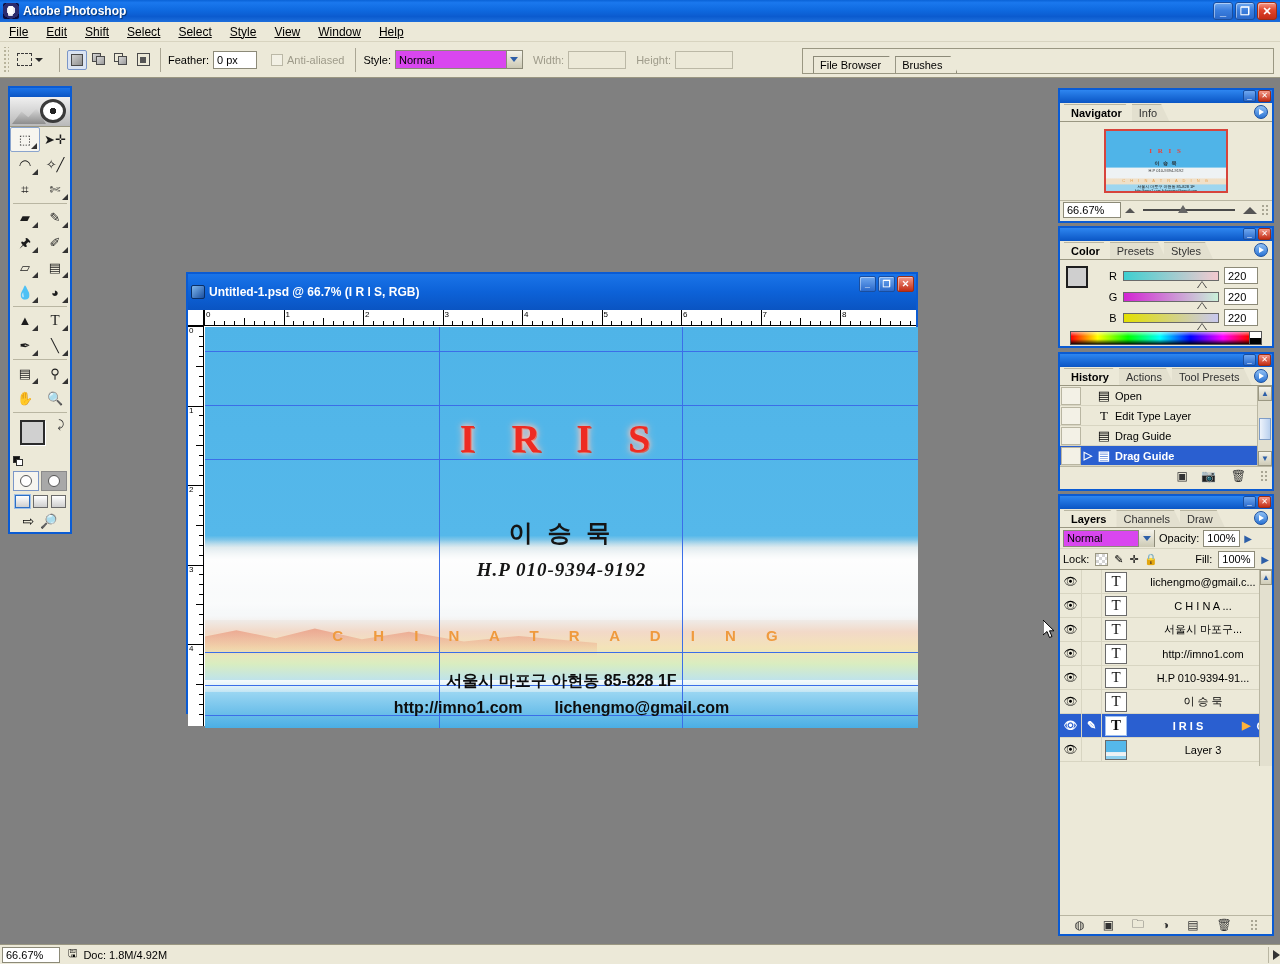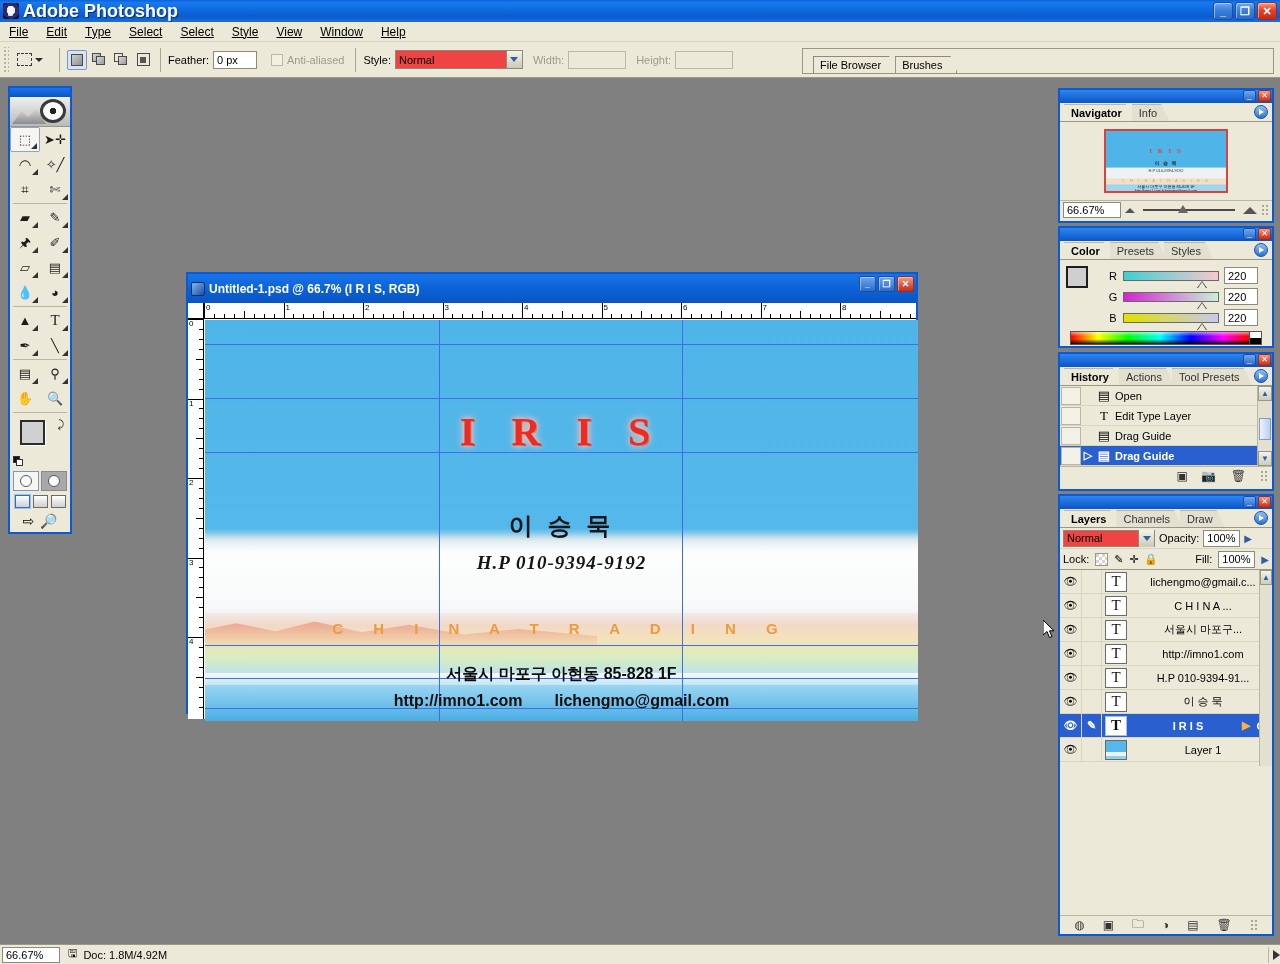--- a/index.html
+++ b/index.html
@@ -22,21 +22,21 @@
   .titlebar .ps-icon {
     width: 16px; height: 16px; margin-left: 3px; margin-right: 4px;
     background: radial-gradient(circle at 50% 45%, #e9e9f2 0 35%, #2b2b6e 38% 70%, #0c0c3c 72% 100%);
     border-radius: 2px; position: relative; flex: 0 0 auto;
   }
   .titlebar .ps-icon:after {
     content: ""; position: absolute; left: 5px; top: 3px; width: 5px; height: 10px;
     background: #fff; border-radius: 1px; opacity: .85;
   }
   .titlebar .title {
-    color: #fff; font-size: 18px; font-weight: bold;
+    color: #fff; font-size: 12px; font-weight: bold;
     text-shadow: 1px 1px 1px rgba(0,0,0,.5);
     white-space: nowrap;
   }
   .win-btns { position: absolute; right: 3px; top: 2px; display: flex; gap: 2px; }
   .win-btn {
     width: 20px; height: 18px; border-radius: 3px;
     border: 1px solid #1a4e9e;
     display: flex; align-items: center; justify-content: center;
     font-size: 11px; color: #fff; font-weight: bold; line-height: 1;
     background: linear-gradient(to bottom, #6fa8f0, #3b7fdf 45%, #2a69cb);
@@ -105,21 +105,21 @@
   .txtfield {
     height: 18px; border: 1px solid #8c8a78; background: #fff;
     font-size: 11px; padding: 1px 3px; display: flex; align-items: center;
     color: #000;
   }
   .txtfield.dim { background: #ece9d8; border-color: #bbb8a6; }
   .chk {
     width: 12px; height: 12px; border: 1px solid #bbb8a6; background: #f2f0e4; margin-right: 4px;
   }
   .combo {
-    height: 19px; border: 1px solid #8c8a78; background: #ef4444; display: flex;
+    height: 19px; border: 1px solid #8c8a78; background: #d946ef; display: flex;
     align-items: center; justify-content: space-between; font-size: 11px; padding-left: 3px;
     color:#000;
   }
   .combo .dd {
     width: 16px; height: 17px; background: linear-gradient(to bottom,#f4f3ea,#ccc9b4);
     border-left: 1px solid #8c8a78; display: flex; align-items: center; justify-content: center;
   }
   .caret { width: 0; height: 0; border-left: 4px solid transparent; border-right: 4px solid transparent; border-top: 5px solid #2d5fa8; }
 
   
@@ -198,21 +198,21 @@
   .tb-screen.on { border-color: #2d6fc4; box-shadow: 0 0 0 1px #9fc0e8; }
   .tb-jump { display: flex; justify-content: center; gap: 6px; margin-top: 5px; }
   .tb-jump span { font-size: 14px; }
 
   
   .docwin {
     position: absolute; left: 186px; top: 272px; width: 732px; height: 442px;
     border: 2px solid #0a5bd3; background: #ece9d8;
   }
   .doc-title {
-    height: 29px; background: linear-gradient(to bottom,#1a74e8,#0d62d8 50%,#0a54c2);
+    height: 36px; background: linear-gradient(to bottom,#1a74e8,#0d62d8 50%,#0a54c2);
     display: flex; align-items: center; color: #fff;
     font-size: 12px; font-weight: bold; position: relative;
   }
   .doc-title .dicon {
     width: 14px; height: 14px; margin: 0 4px 0 3px;
     background: linear-gradient(135deg,#7fb7ee,#1a4e9e); border: 1px solid #0a2f66; border-radius: 2px;
   }
   .doc-btns { position: absolute; right: 2px; top: 2px; display: flex; gap: 2px; }
   .doc-btn {
     width: 17px; height: 16px; border-radius: 2px; border: 1px solid #1a4e9e;
@@ -444,21 +444,21 @@
     <div class="win-btns">
       <div class="win-btn">_</div>
       <div class="win-btn">❐</div>
       <div class="win-btn close">✕</div>
     </div>
   </div>
 
   <div class="menubar">
     <div class="menu-item"><u>File</u></div>
     <div class="menu-item"><u>Edit</u></div>
-    <div class="menu-item"><u>Type</u></div>
+    <div class="menu-item"><u>Shift</u></div>
     <div class="menu-item"><u>Select</u></div>
     <div class="menu-item"><u>Select</u></div>
     <div class="menu-item"><u>Style</u></div>
     <div class="menu-item"><u>View</u></div>
     <div class="menu-item"><u>Window</u></div>
     <div class="menu-item"><u>Help</u></div>
   </div>
 
   <div class="optbar">
     <div class="grip"></div>
@@ -1064,21 +1064,21 @@
         </div>
       </div>
       <div class="lay-row">
         <div class="eye-cell">
             <span>👁</span>
           </div>
         <div class="brush-cell"></div>
         <div class="thumb-cell">
             <div class="lay-thumb img"></div>
           </div>
-        <div class="lay-name">Layer 1</div>
+        <div class="lay-name">Layer 3</div>
       </div>
       <div class="lay-scroll">
         <div class="sc-arrow">▲</div>
       </div>
     </div>
 
     <div class="pal-foot" style="position:absolute;bottom:0;left:0;right:0;justify-content:center;gap:18px;padding-right:0">
       <span class="foot-ico">◍</span>
       <span class="foot-ico">▣</span>
       <span class="foot-ico">🗀</span>

